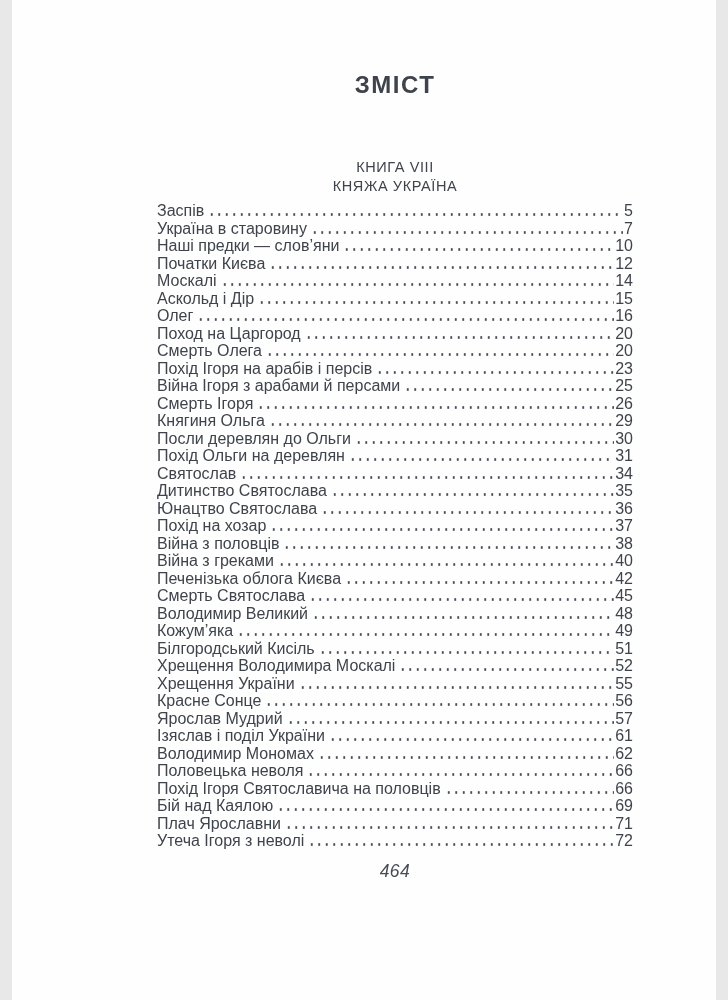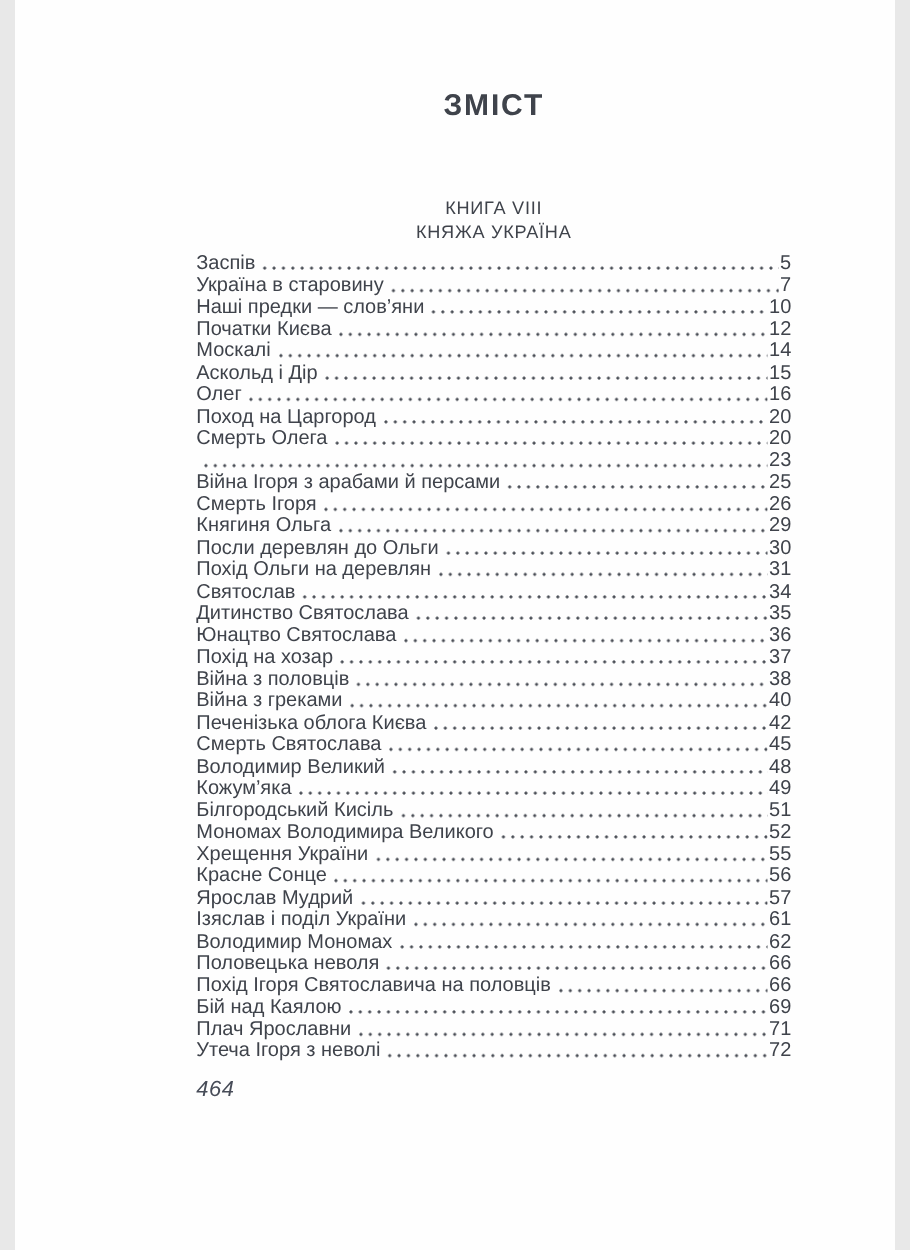--- a/index.html
+++ b/index.html
@@ -64,21 +64,21 @@
     background-size: 7.5px 3px;
     background-repeat: repeat-x;
     background-position: left bottom 3.5px;
   }
   .toc-page {
     white-space: nowrap;
     flex: 0 0 auto;
   }
   .folio {
     margin-top: 11px;
-    text-align: left;
+    text-align: center;
     font-size: 17.5px;
     font-style: italic;
     letter-spacing: 0.5px;
     color: #474c58;
   }
 </style>
 </head>
 <body>
 
 <div class="page" style="color: rgb(63, 67, 75); background: rgb(254, 254, 254);">
@@ -141,20 +141,21 @@
   </li>
 
   <li class="toc-row">
     <span class="toc-title">Смерть Олега</span>
     <span class="leader"></span>
     <span class="toc-page">20</span>
   </li>
 
 
   <li class="toc-row">
+    <span class="toc-title">Похід Ігоря на арабів і персів</span>
     <span class="leader"></span>
     <span class="toc-page">23</span>
   </li>
 
   <li class="toc-row">
     <span class="toc-title">Війна Ігоря з арабами й персами</span>
     <span class="leader"></span>
     <span class="toc-page">25</span>
   </li>
 
@@ -242,21 +243,21 @@
     <span class="toc-page">49</span>
   </li>
 
   <li class="toc-row">
     <span class="toc-title">Білгородський Кисіль</span>
     <span class="leader"></span>
     <span class="toc-page">51</span>
   </li>
 
   <li class="toc-row">
-    <span class="toc-title">Мономах Володимира Великого</span>
+    <span class="toc-title">Хрещення Володимира Москалі</span>
     <span class="leader"></span>
     <span class="toc-page">52</span>
   </li>
 
   <li class="toc-row">
     <span class="toc-title">Хрещення України</span>
     <span class="leader"></span>
     <span class="toc-page">55</span>
   </li>
 

